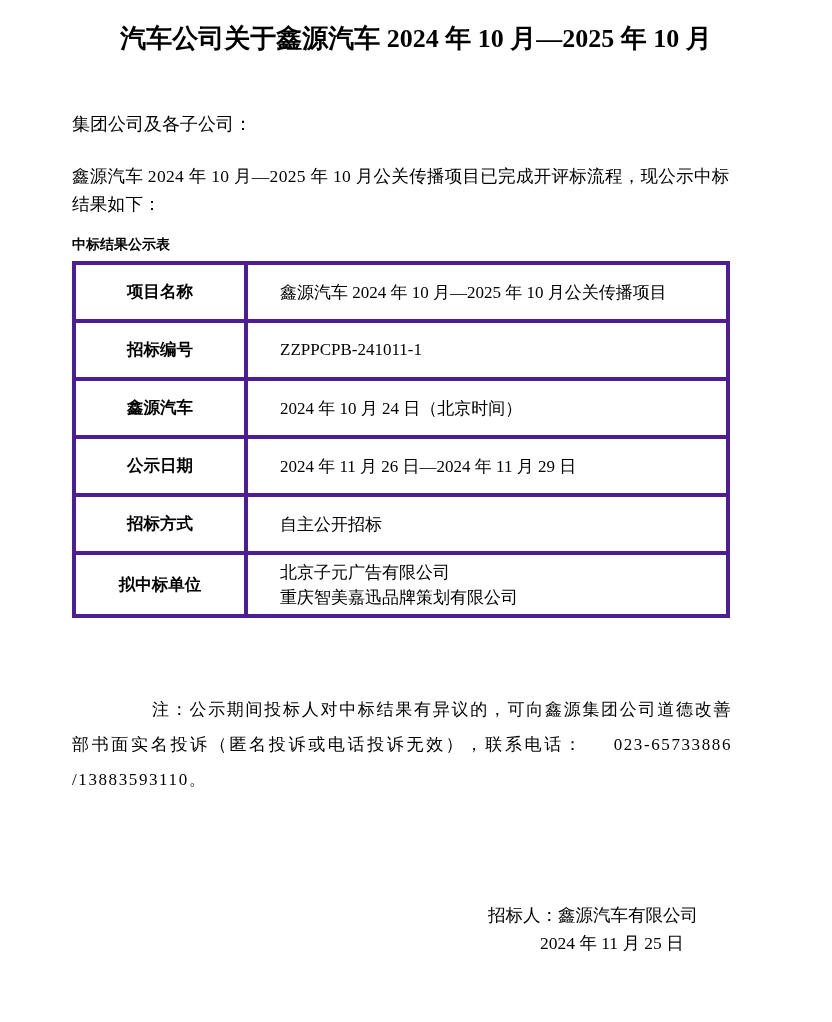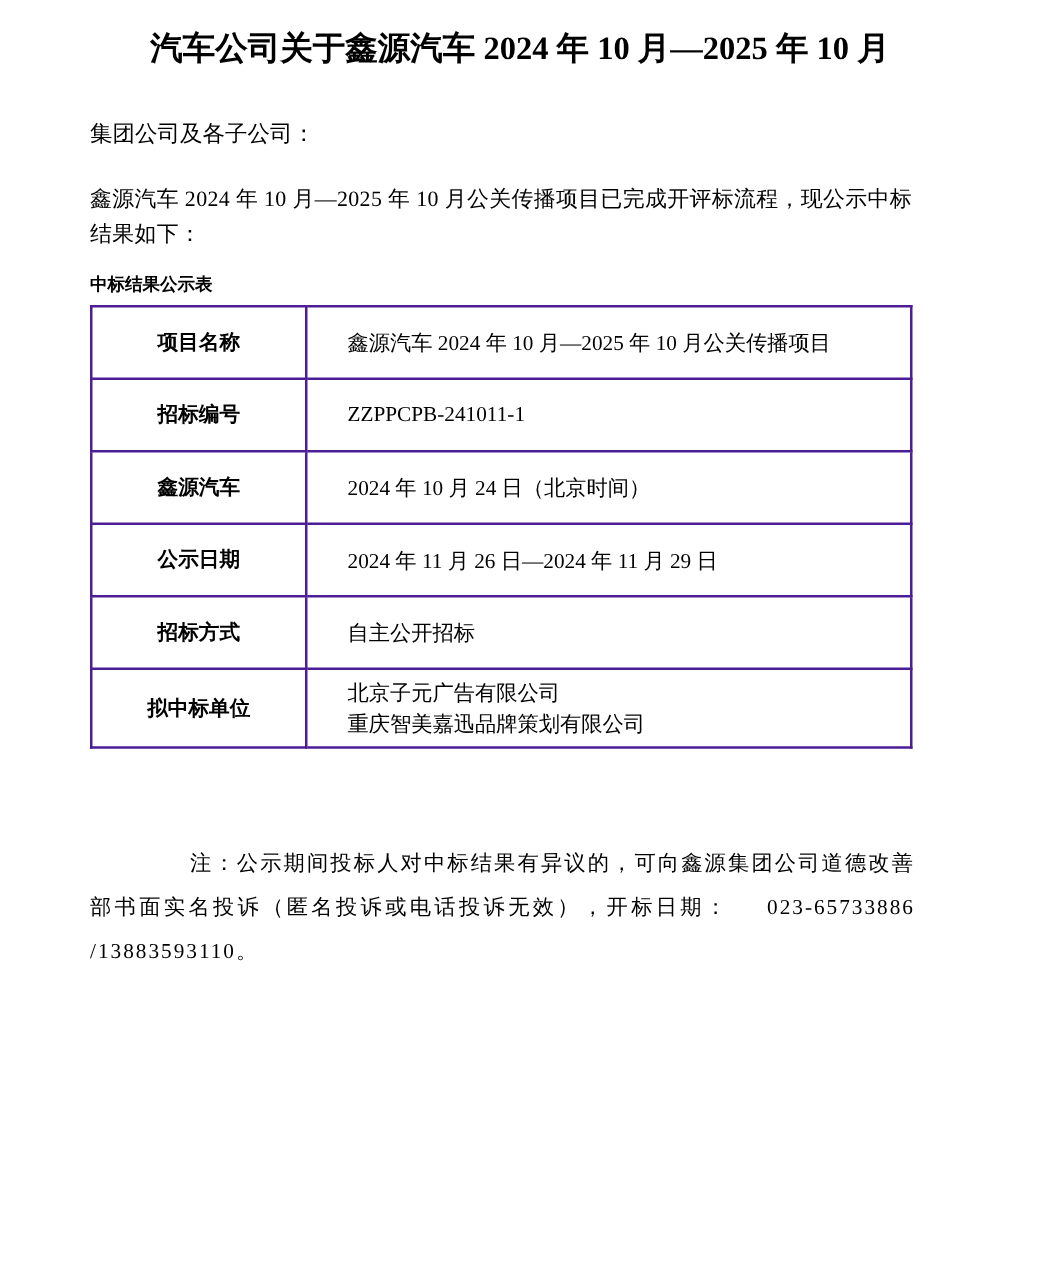--- a/index.html
+++ b/index.html
@@ -18,21 +18,21 @@
     text-align: center;
     font-weight: bold;
     font-size: 26px;
     line-height: 50px;
   }
   .content {
     padding-left: 72px;
     padding-right: 100px;
   }
   .salutation {
-    margin-top: 31px;
+    margin-top: 48px;
     font-size: 18px;
     line-height: 24px;
   }
   .intro {
     margin-top: 26px;
     font-size: 17.5px;
     line-height: 28px;
     letter-spacing: 0.3px;
   }
   .table-caption {
@@ -44,21 +44,21 @@
     font-size: 14px;
     line-height: 20px;
   }
   table.result-table {
     margin-top: 7px;
     border-collapse: collapse;
     width: 658px;
     table-layout: fixed;
   }
   table.result-table td {
-    border: 2px solid #4c1d95;
+    border: 4px solid #4c1d95;
     vertical-align: middle;
   }
   td.cell-label {
     width: 172px;
     height: 58px;
     text-align: center;
     font-family: "Liberation Sans", "DejaVu Sans", sans-serif;
     font-weight: bold;
     font-size: 16.5px;
   }
@@ -128,17 +128,21 @@
         <tr class="row-tall">
           <td class="cell-label">拟中标单位</td>
           <td class="cell-value">
             <div class="value-line">北京子元广告有限公司</div>
             <div class="value-line">重庆智美嘉迅品牌策划有限公司</div>
           </td>
         </tr>
       </tbody>
     </table>
 
-    <p class="note"><span>注：</span><span>公示期间投标人对中标结果有异议的，可向鑫源集团公司道德改善部书面实名投诉（匿名投诉或电话投诉无效），开标日期：</span><span class="phone-gap"></span><span>023-65733886 /13883593110。</span></p>
+    <p class="note"><span>注：</span><span>公示期间投标人对中标结果有异议的，可向鑫源集团公司道德改善部书面实名投诉（匿名投诉或电话投诉无效），联系电话：</span><span class="phone-gap"></span><span>023-65733886 /13883593110。</span></p>
 
+    <div class="signature">
+      <div>招标人：鑫源汽车有限公司</div>
+      <div class="signature-date">2024 年 11 月 25 日</div>
+    </div>
 
   </div>
 </div>
 
 </body></html>

